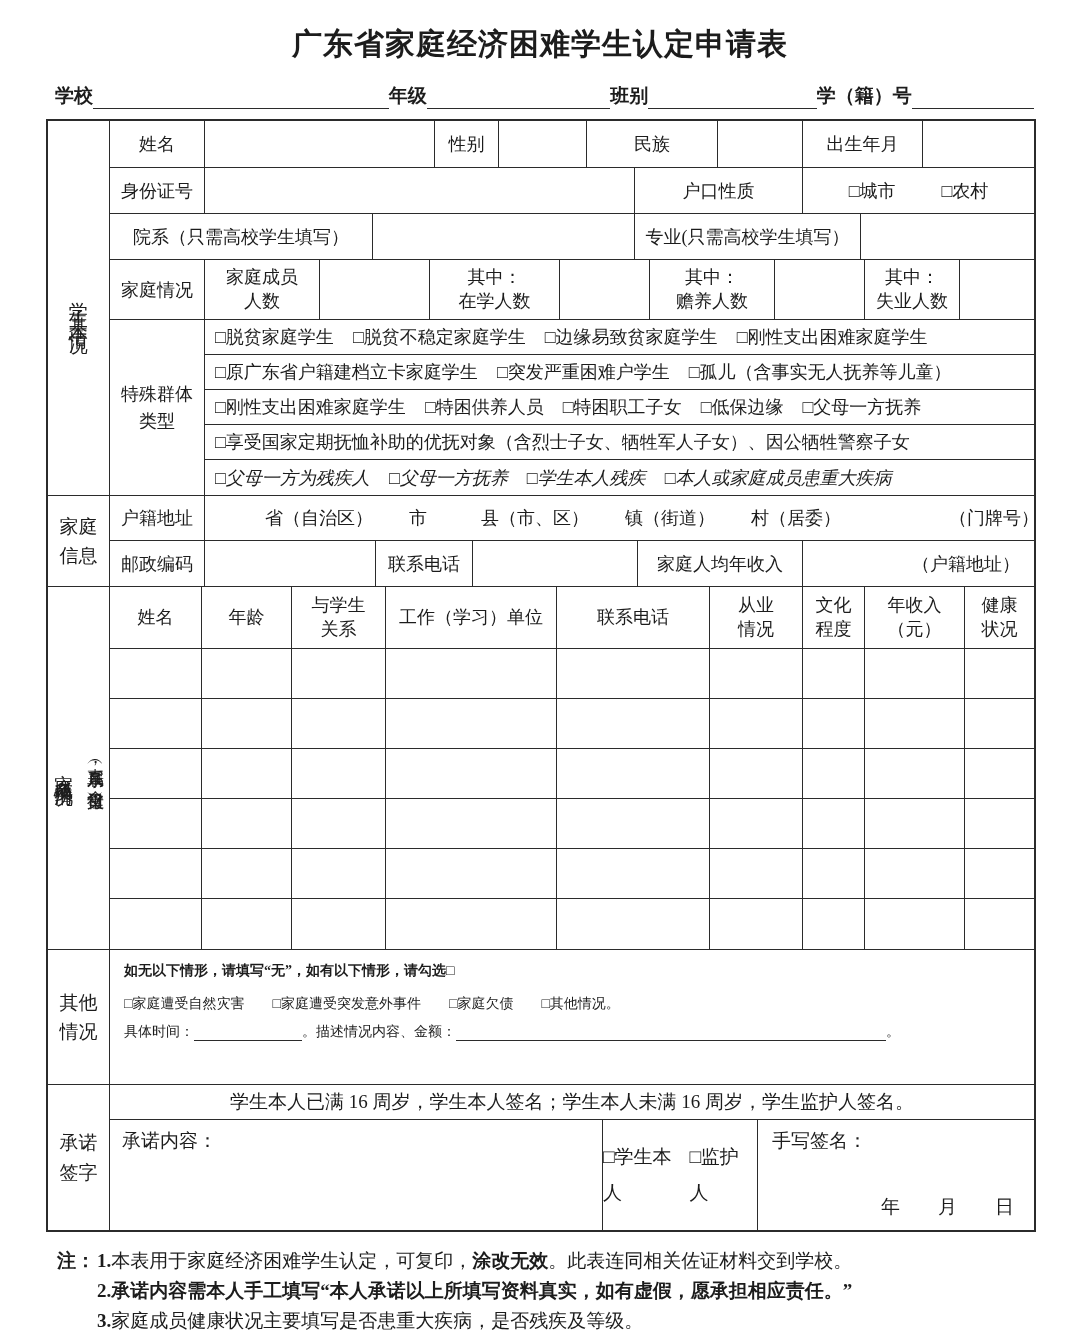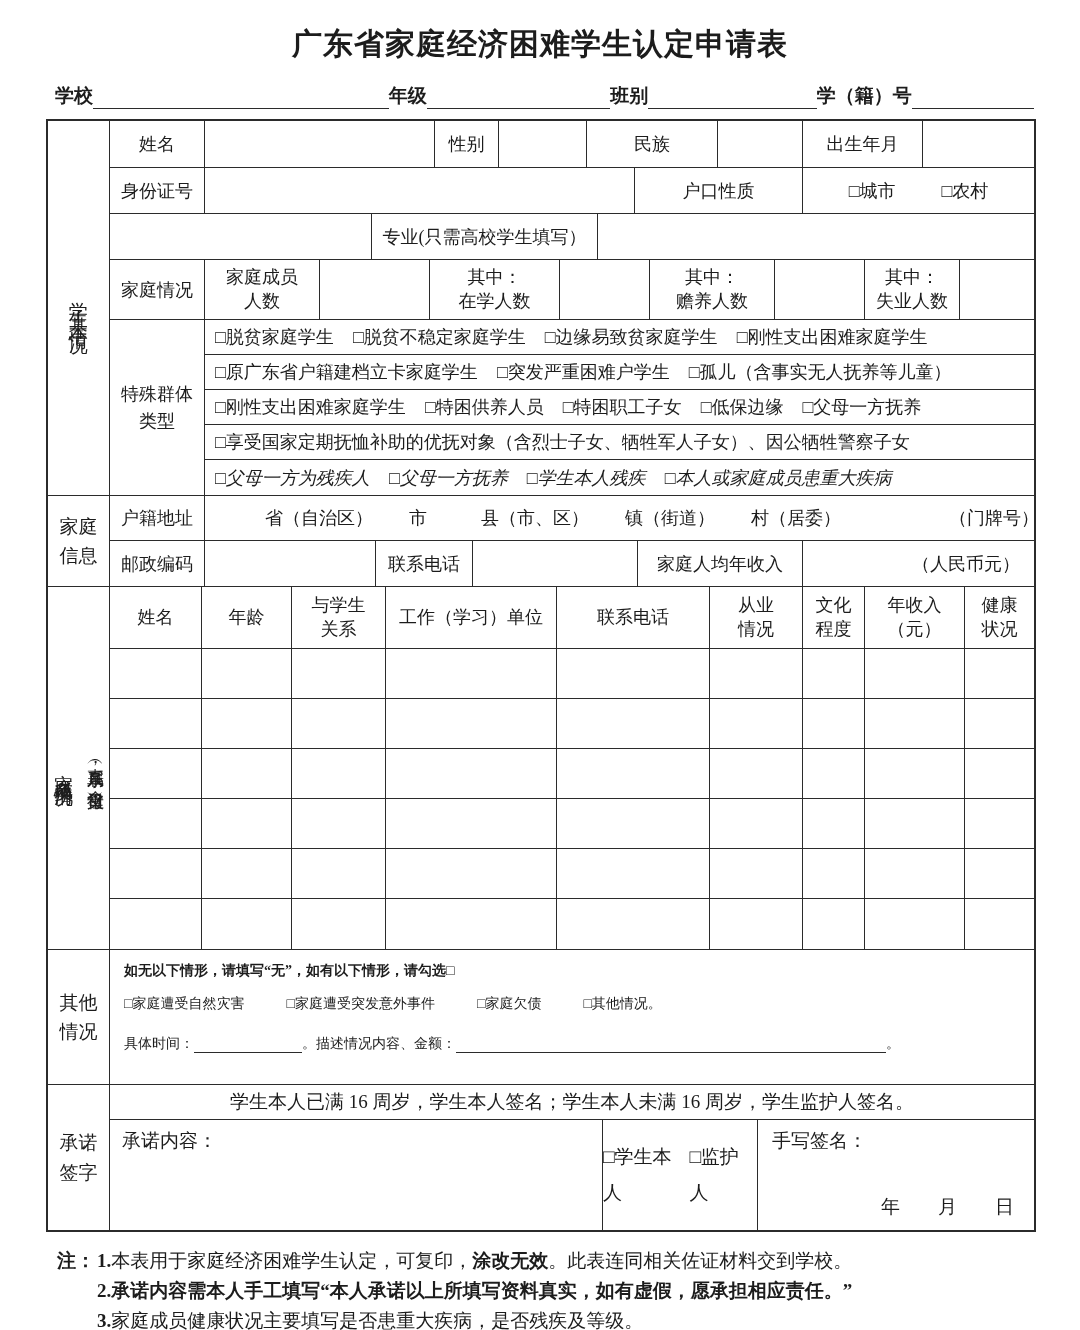--- a/index.html
+++ b/index.html
@@ -73,21 +73,21 @@
   .mc { border-right:1px solid #2b2b2b; height:100%; }
   .mc:last-child { border-right:none; }
   .mc0 { width:92px; } .mc1 { width:90px; } .mc2 { width:94px; }
   .mc3 { width:171px; } .mc4 { width:153px; } .mc5 { width:93px; }
   .mc6 { width:62px; } .mc7 { width:100px; } .mc8 { flex:1; }
   .m-head { display:flex; border-bottom:1px solid #2b2b2b; height:62px; }
   .m-head .mc { display:flex; align-items:center; justify-content:center; white-space:pre-line; text-align:center; line-height:1.3; }
 
   .other-content { flex:1; padding:12px 16px 8px 14px; font-size:14px; }
   .other-line1 { font-weight:bold; margin-bottom:15px; }
-  .other-line2 { display:flex; gap:42px; margin-bottom:18px; white-space:nowrap; }
+  .other-line2 { display:flex; gap:28px; margin-bottom:6px; white-space:nowrap; }
   .other-line3 { display:flex; align-items:flex-end; }
   .blank-u { display:inline-block; border-bottom:1px solid #2b2b2b; height:22px; }
   .bu1 { width:108px; } .bu2 { width:430px; }
 
   .pledge-instr { height:35px; display:flex; align-items:center; justify-content:center; font-size:19px; }
   .pledge-row { display:flex; height:110px; }
   .pc1 { width:493px; flex:0 0 493px; border-right:1px solid #2b2b2b; padding:8px 0 0 12px; font-size:19px; }
   .pc2 { width:155px; flex:0 0 155px; border-right:1px solid #2b2b2b;
     display:flex; align-items:center; justify-content:center;
     font-size:19px; line-height:1.9; }
@@ -144,20 +144,21 @@
         <div class="row h46">
           <div class="c" style="width:95px">身份证号</div>
           <div class="c" style="width:430px"></div>
           <div class="c" style="width:168px">户口性质</div>
           <div class="c fill" style="gap:46px">
             <span>□城市</span>
             <span>□农村</span>
           </div>
         </div>
         <div class="row h46">
+          <div class="c" style="width:263px">院系（只需高校学生填写）</div>
           <div class="c" style="width:262px"></div>
           <div class="c" style="width:226px">专业(只需高校学生填写）</div>
           <div class="c fill"></div>
         </div>
         <div class="row h60">
           <div class="c" style="width:95px">家庭情况</div>
           <div class="c pl" style="width:115px">家庭成员
 人数</div>
           <div class="c" style="width:110px"></div>
           <div class="c pl" style="width:130px">其中：
@@ -215,21 +216,21 @@
         <div class="row h45">
           <div class="c" style="width:95px">户籍地址</div>
           <div class="c fill addr-cell">省（自治区）　　市　　　县（市、区）　　镇（街道）　　村（居委）　　　　　　（门牌号）</div>
         </div>
         <div class="row h45">
           <div class="c" style="width:95px">邮政编码</div>
           <div class="c" style="width:171px"></div>
           <div class="c" style="width:97px">联系电话</div>
           <div class="c" style="width:165px"></div>
           <div class="c" style="width:165px">家庭人均年收入</div>
-          <div class="c fill unit-cell">（人民币元）</div>
+          <div class="c fill unit-cell">（户籍地址）</div>
         </div>
       </div>
     </div>
 
     <div class="section">
       <div class="sb">
         <span class="members-sb-wrap">
           <span class="v-main">家庭成员情况</span>
           <span class="v-sub">（直系亲属，含祖父母）</span>
         </span>

